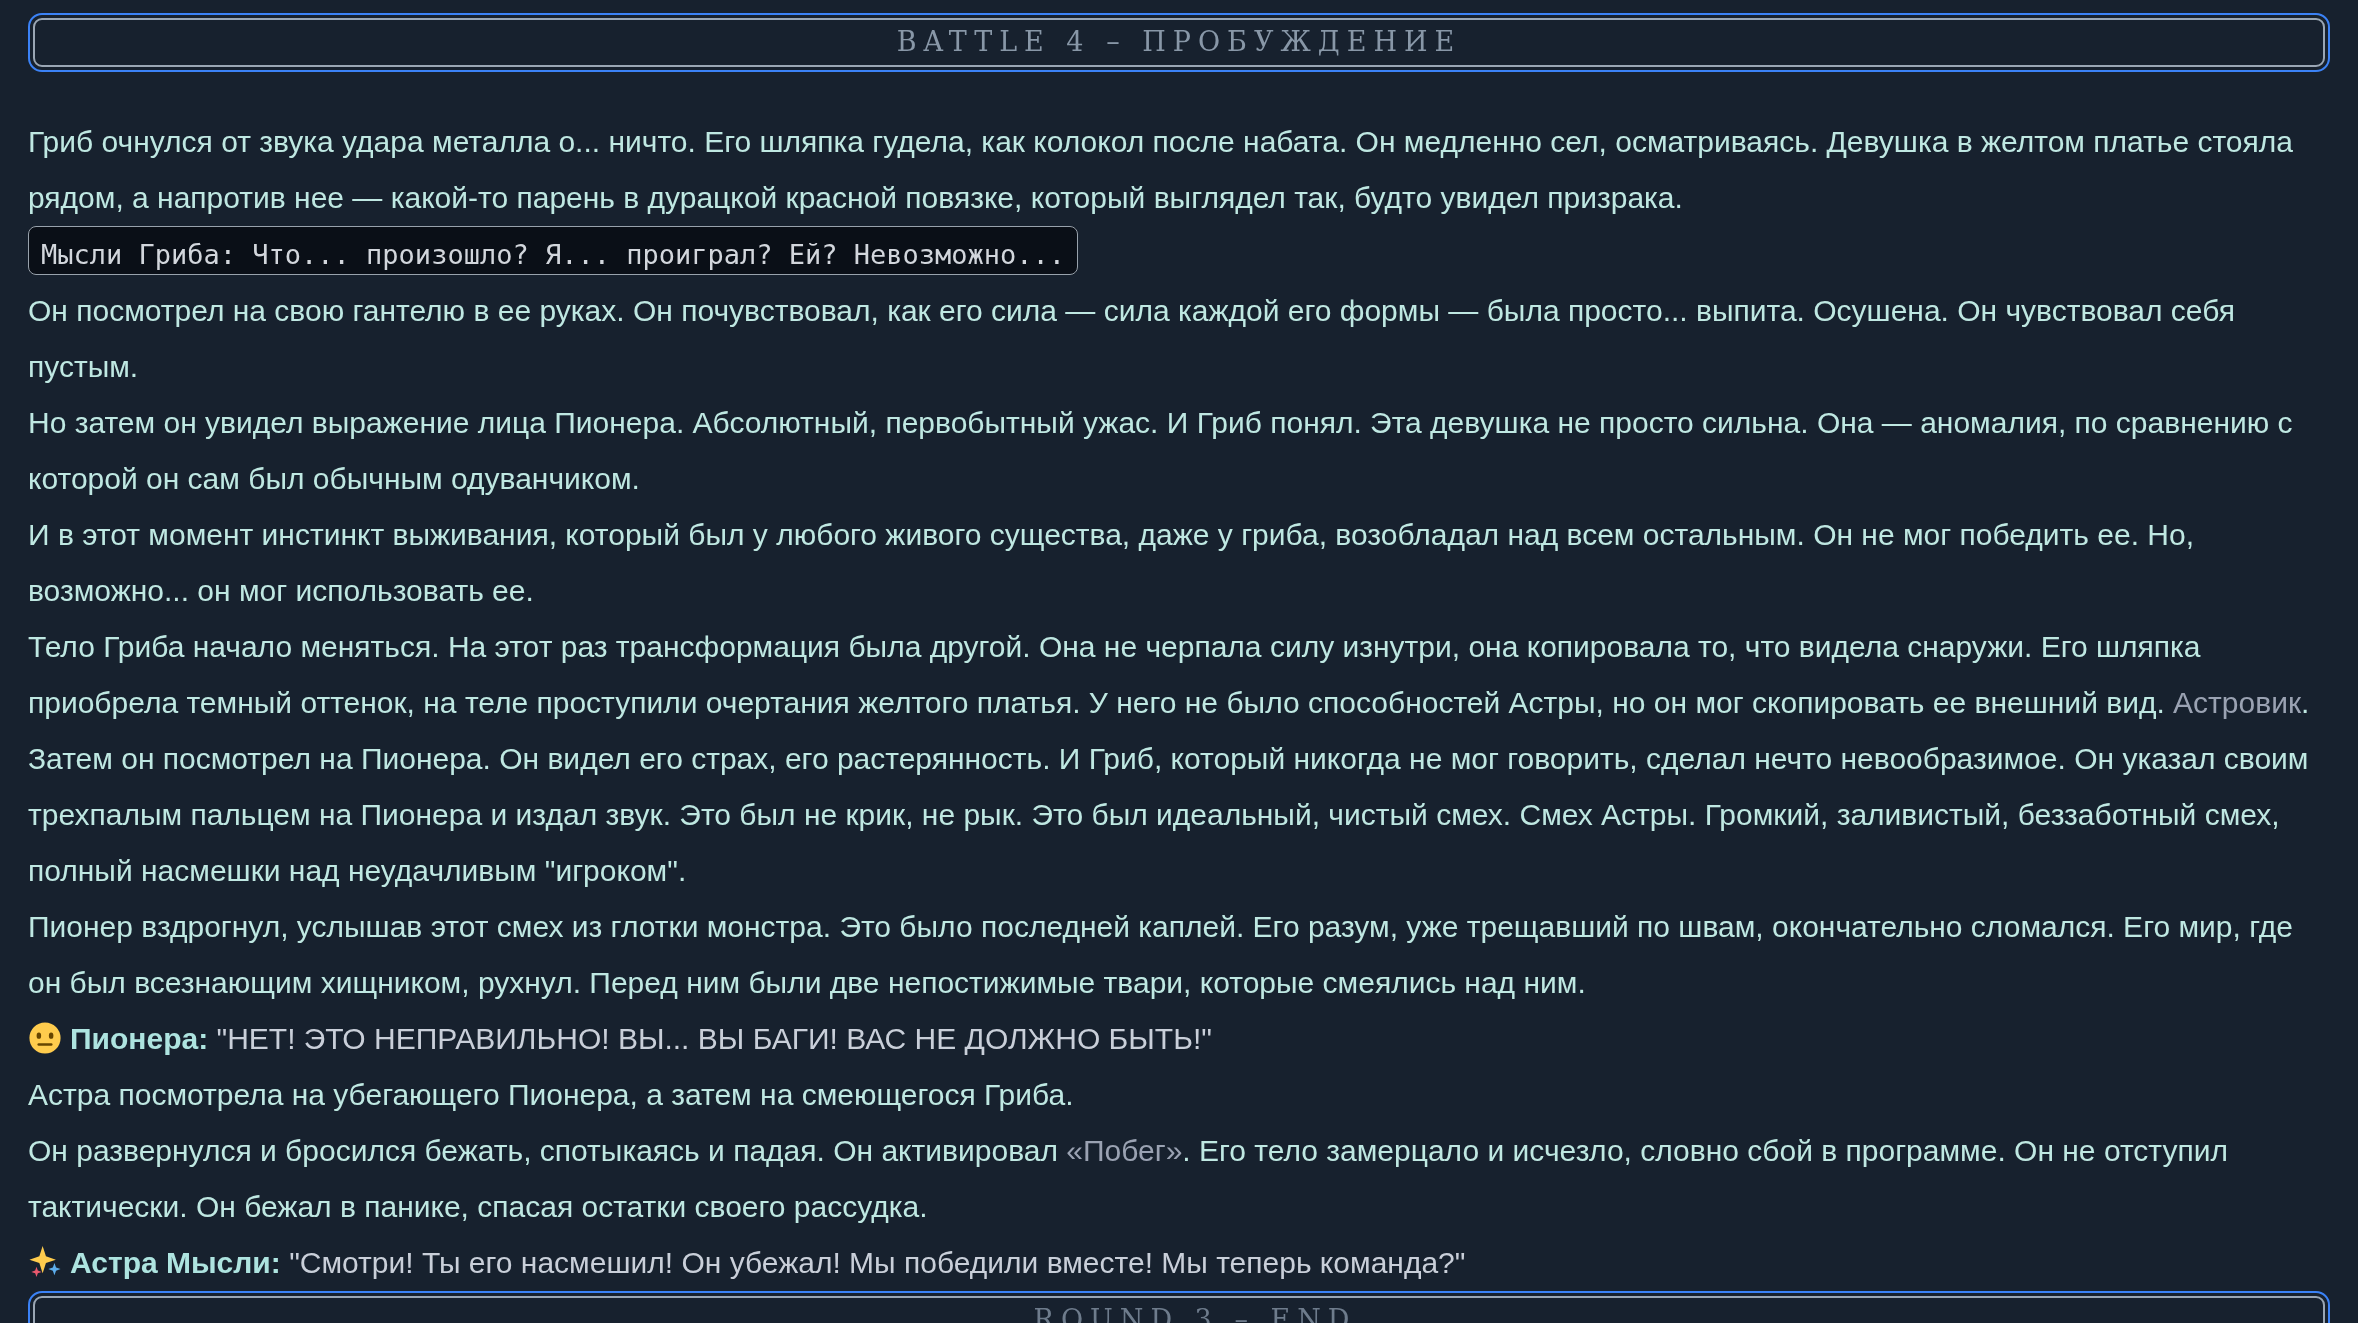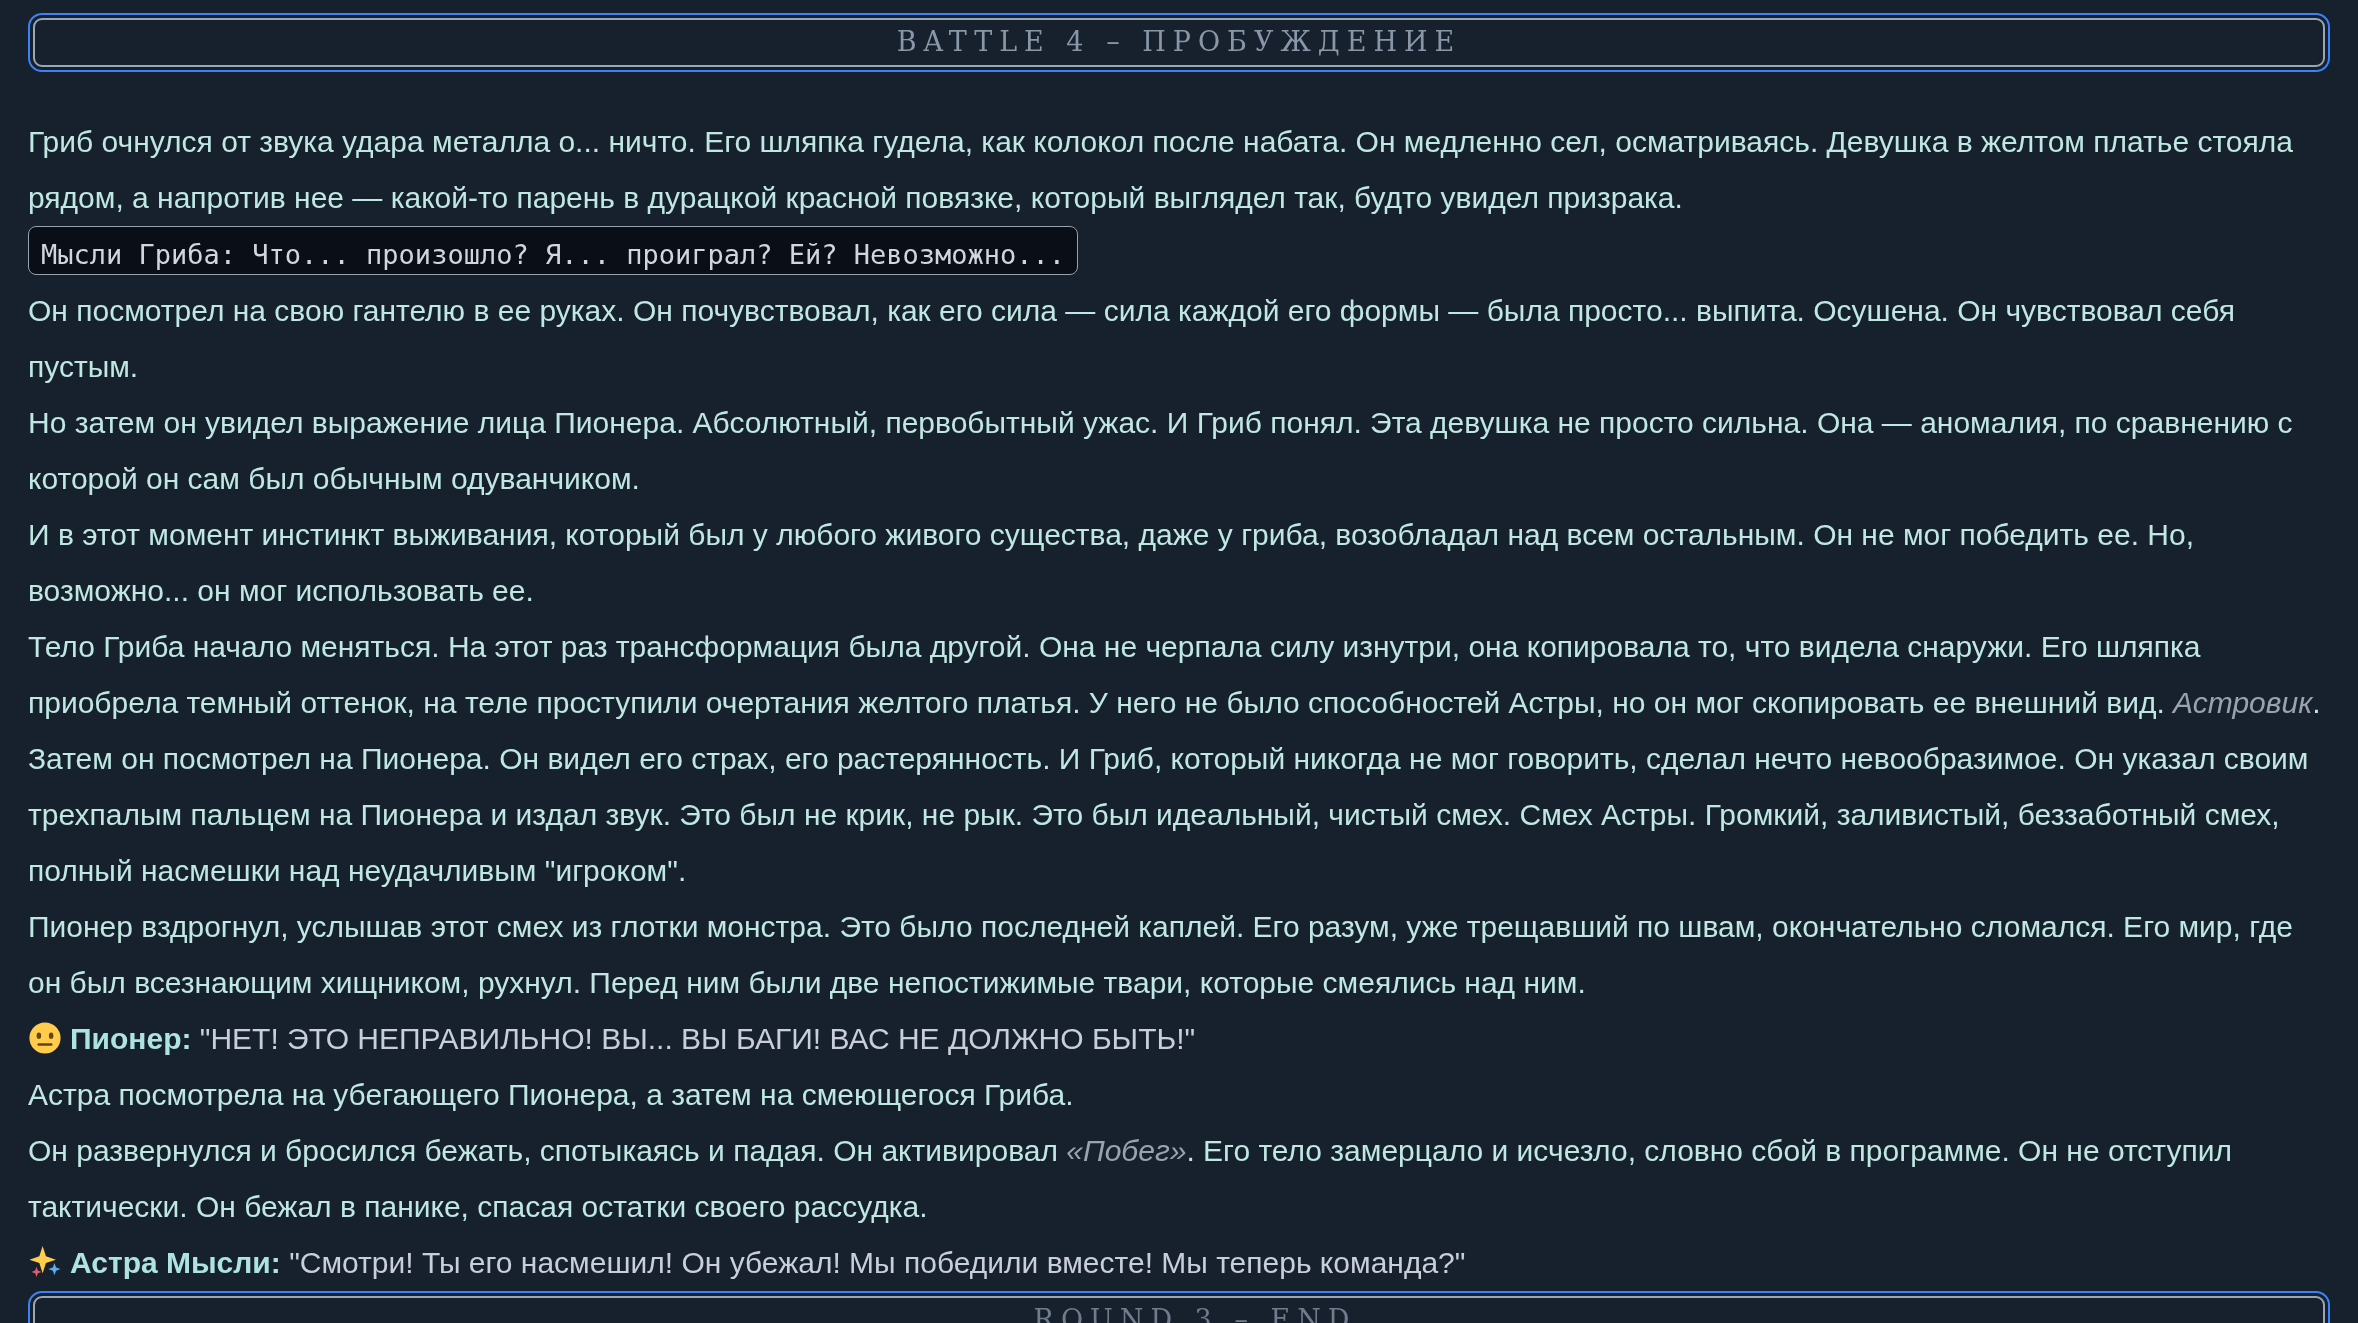--- a/index.html
+++ b/index.html
@@ -37,21 +37,21 @@
 
   .story {
     flex: 1 1 auto;
     padding-top: 42px;
     font-size: 30px;
     line-height: 56px;
     color: #bfe8e2;
   }
   p.line { margin: 0; }
   .seg-normal { color: #bfe8e2; }
-  .seg-muted_italic { font-style: italic; color: #9aa2b2; }
+  .seg-muted_italic { color: #9aa2b2; }
   code.thought {
     font-family: "DejaVu Sans Mono", "Liberation Mono", monospace;
     font-size: 27px;
     color: #d2d6dc;
     background: #0a0f17;
     border: 1px solid #98a2ac;
     border-radius: 8px;
     padding: 12px 12px 4px 12px;
   }
   .speaker { font-weight: bold; color: #aee4e0; }
@@ -80,21 +80,21 @@
     <p class="line"><span class="seg-normal">Но затем он увидел выражение лица Пионера. Абсолютный, первобытный ужас. И Гриб понял. Эта девушка не просто сильна. Она — аномалия, по сравнению с которой он сам был обычным одуванчиком.</span></p>
     <p class="line"><span class="seg-normal">И в этот момент инстинкт выживания, который был у любого живого существа, даже у гриба, возобладал над всем остальным. Он не мог победить ее. Но, возможно... он мог использовать ее.</span></p>
     <p class="line"><span class="seg-normal">Тело Гриба начало меняться. На этот раз трансформация была другой. Она не черпала силу изнутри, она копировала то, что видела снаружи. Его шляпка приобрела темный оттенок, на теле проступили очертания желтого платья. У него не было способностей Астры, но он мог скопировать ее внешний вид. </span><span class="seg-muted_italic">Астровик</span><span class="seg-normal">.</span></p>
     <p class="line"><span class="seg-normal">Затем он посмотрел на Пионера. Он видел его страх, его растерянность. И Гриб, который никогда не мог говорить, сделал нечто невообразимое. Он указал своим трехпалым пальцем на Пионера и издал звук. Это был не крик, не рык. Это был идеальный, чистый смех. Смех Астры. Громкий, заливистый, беззаботный смех, полный насмешки над неудачливым "игроком".</span></p>
     <p class="line"><span class="seg-normal">Пионер вздрогнул, услышав этот смех из глотки монстра. Это было последней каплей. Его разум, уже трещавший по швам, окончательно сломался. Его мир, где он был всезнающим хищником, рухнул. Перед ним были две непостижимые твари, которые смеялись над ним.</span></p>
     <p class="line"><span class="emoji"><svg viewBox="0 0 36 36">
           <circle cx="18" cy="18" r="16.5" fill="#FFCC4D"></circle>
           <ellipse cx="11.5" cy="15.5" rx="2.4" ry="3.4" fill="#664500"></ellipse>
           <ellipse cx="24.5" cy="15.5" rx="2.4" ry="3.4" fill="#664500"></ellipse>
           <rect x="10" y="23.5" width="16" height="2.8" rx="1.4" fill="#664500"></rect>
-        </svg></span><b class="speaker">Пионер:</b> <span class="quote">"НЕТ! ЭТО НЕПРАВИЛЬНО! ВЫ... ВЫ БАГИ! ВАС НЕ ДОЛЖНО БЫТЬ!"</span></p>
+        </svg></span><b class="speaker">Пионера:</b> <span class="quote">"НЕТ! ЭТО НЕПРАВИЛЬНО! ВЫ... ВЫ БАГИ! ВАС НЕ ДОЛЖНО БЫТЬ!"</span></p>
     <p class="line"><span class="seg-normal">Астра посмотрела на убегающего Пионера, а затем на смеющегося Гриба.</span></p>
     <p class="line"><span class="seg-normal">Он развернулся и бросился бежать, спотыкаясь и падая. Он активировал </span><span class="seg-muted_italic">«Побег»</span><span class="seg-normal">. Его тело замерцало и исчезло, словно сбой в программе. Он не отступил тактически. Он бежал в панике, спасая остатки своего рассудка.</span></p>
     <p class="line"><span class="emoji"><svg viewBox="0 0 36 36">
           <path d="M15.5 1 L19 12 L29.5 15.5 L19 19 L15.5 30 L12 19 L1.5 15.5 L12 12 Z" fill="#FFCC4D"></path>
           <path d="M28 19 L29.7 23.8 L34.5 25.5 L29.7 27.2 L28 32 L26.3 27.2 L21.5 25.5 L26.3 23.8 Z" fill="#5DADEC"></path>
           <path d="M9 23 L10.4 27.1 L14.5 28.5 L10.4 29.9 L9 34 L7.6 29.9 L3.5 28.5 L7.6 27.1 Z" fill="#EA596E"></path>
         </svg></span><b class="speaker">Астра Мысли:</b> <span class="quote">"Смотри! Ты его насмешил! Он убежал! Мы победили вместе! Мы теперь команда?"</span></p>
   </div>
 
 <div class="panel footer-panel">

